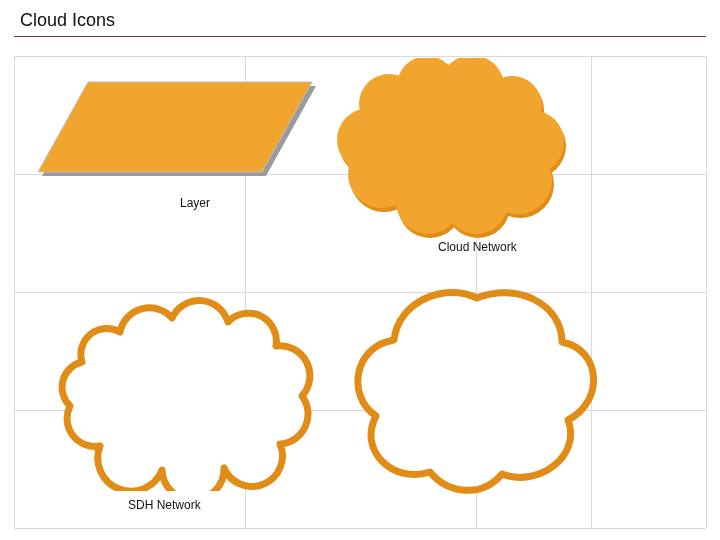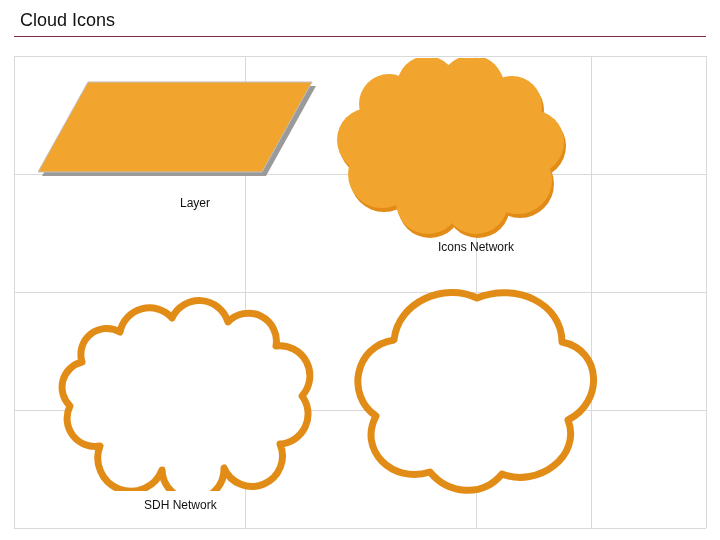--- a/index.html
+++ b/index.html
@@ -90,16 +90,16 @@
       C 250 66 252 118 216 136
       C 230 172 186 204 150 190
       C 130 214 96 210 78 188
       C 40 200 6 166 24 132
       C -6 112 2 62 42 56
       C 46 18 92 -2 125 14
       Z" fill="#ffffff" stroke="#e28c18" stroke-width="7" stroke-linejoin="round"></path>
   </svg>
 
   <div class="cap" style="left:180px;top:196px">Layer</div>
-  <div class="cap" style="left:438px;top:240px">Icons Network</div>
-  <div class="cap" style="left:144px;top:498px">SDH Network</div>
+  <div class="cap" style="left:438px;top:240px">Cloud Network</div>
+  <div class="cap" style="left:128px;top:498px">SDH Network</div>
 
 </div>
 
 </body></html>

